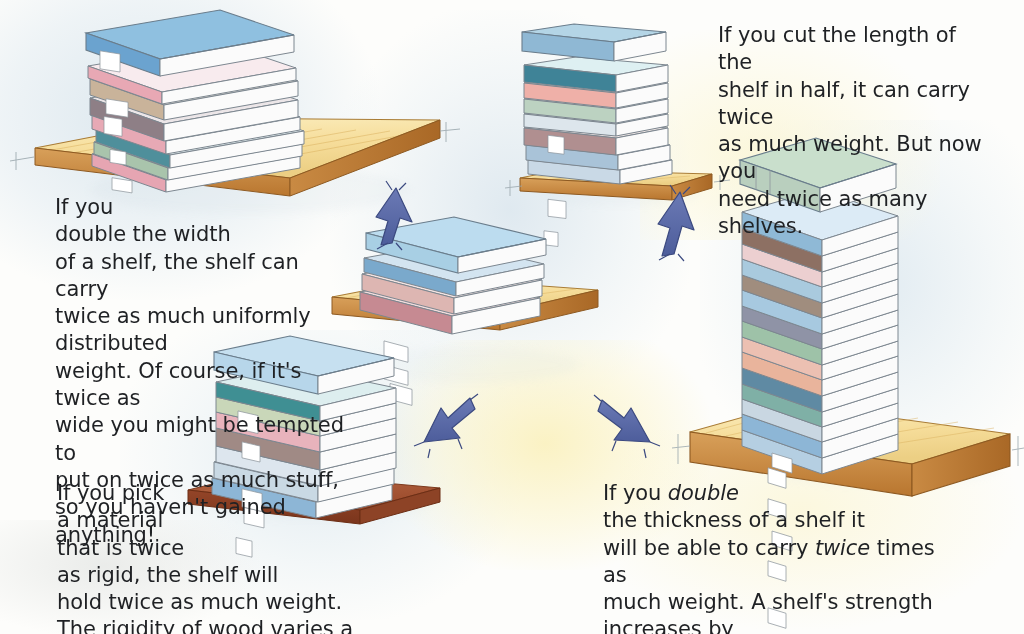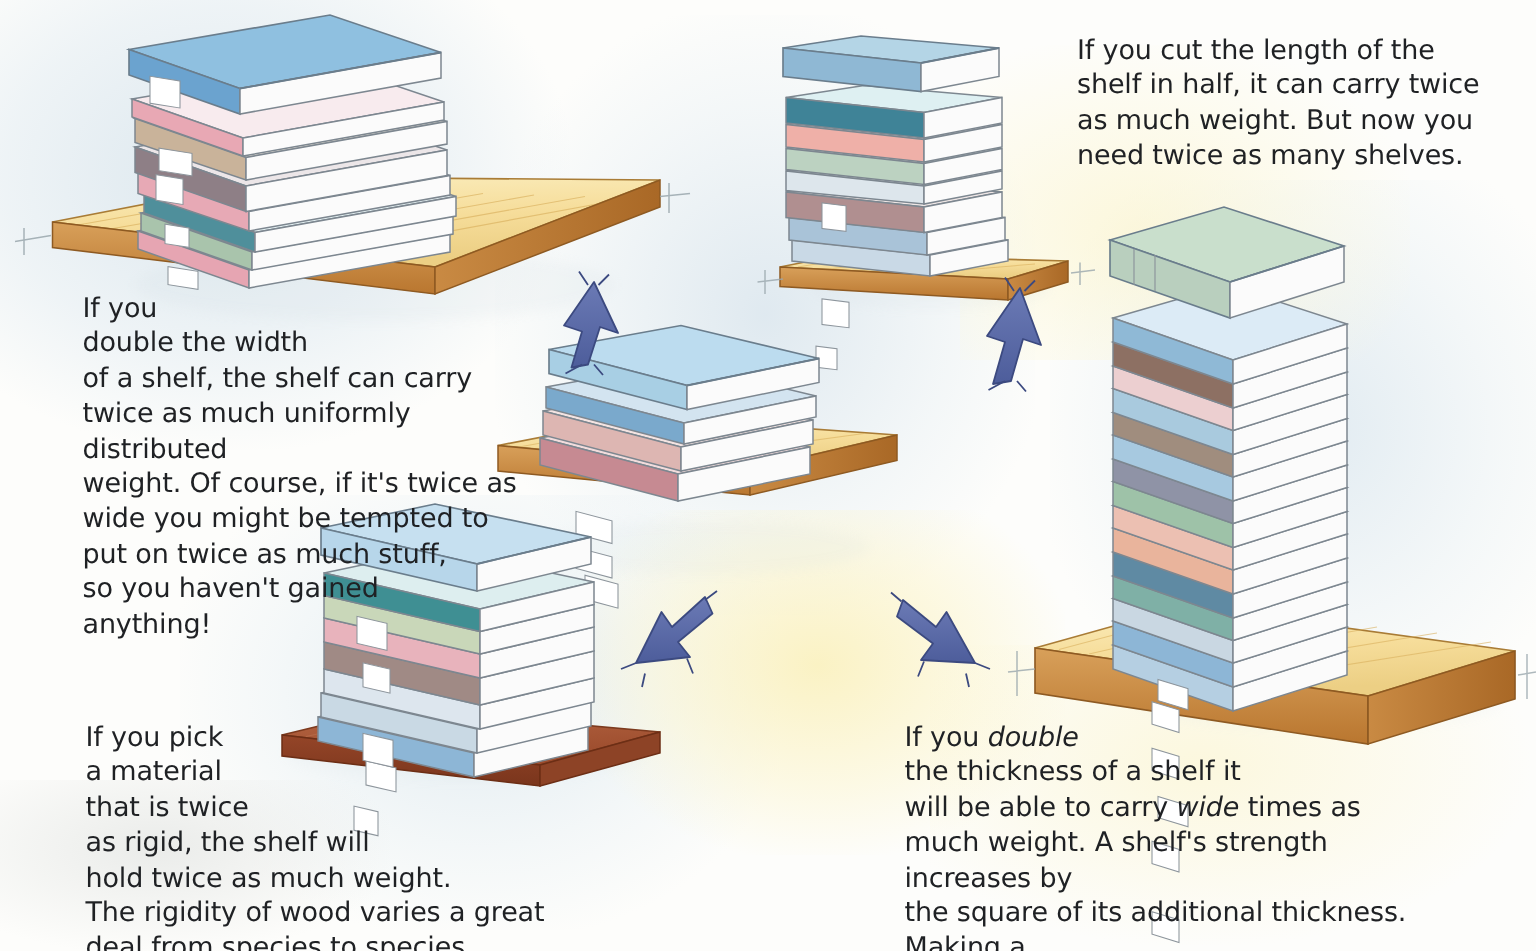--- a/index.html
+++ b/index.html
@@ -59,21 +59,21 @@
     position: absolute;
     left: 0; top: 0;
     width: 1024px;
     height: 634px;
   }
 
   
   .caption {
     position: absolute;
     color: #1f2124;
-    font-size: 18px;
+    font-size: 21px;
     line-height: 1.30;
     white-space: pre-line;
     letter-spacing: -0.1px;
   }
   #caption-width   { left: 55px;  top: 194px; width: 300px; }
   #caption-length  { left: 718px; top: 22px;  width: 270px; }
   #caption-rigid   { left: 57px;  top: 480px; width: 320px; }
   #caption-thick   { left: 603px; top: 480px; width: 360px; }
   .caption em { }
 </style>
@@ -549,18 +549,18 @@
   <div class="caption" id="caption-rigid">If you pick
 a material
 that is twice
 as rigid, the shelf will
 hold twice as much weight.
 The rigidity of wood varies a great
 deal from species to species.</div>
 
   <div class="caption" id="caption-thick"><span>If you </span><em>double</em><span>
 the thickness of a shelf it
-will be able to carry </span><em>wide</em><span> times as
+will be able to carry </span><em>twice</em><span> times as
 much weight. A shelf's strength increases by
 the square of its additional thickness. Making a
 shelf thicker has a big length on strength.</span></div>
 
 </div>
 
 </body></html>

